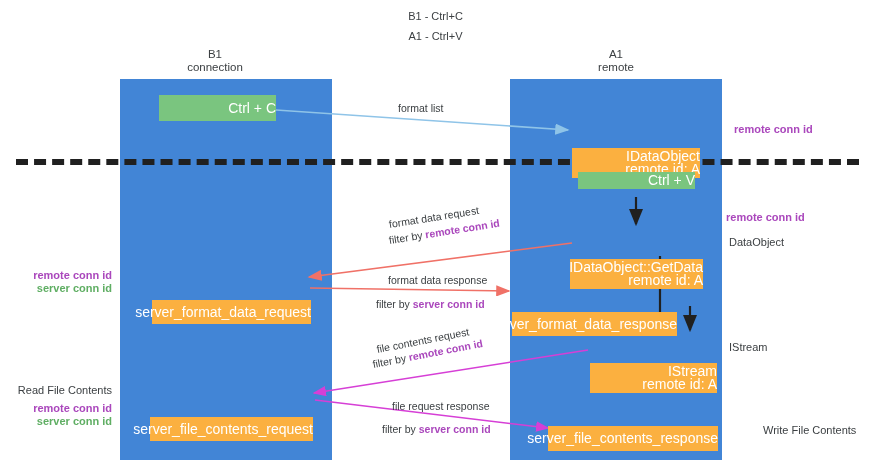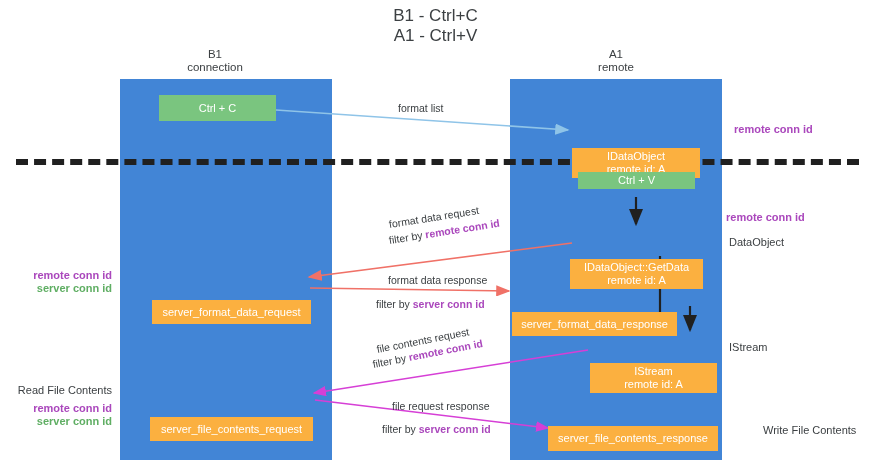--- a/index.html
+++ b/index.html
@@ -17,26 +17,26 @@
   .lane{position:absolute;background:#4285d6;}
   .lane-b1{left:120px;top:79px;width:212px;height:381px;}
   .lane-a1{left:510px;top:79px;width:212px;height:381px;}
 
   
   .col-head{position:absolute;text-align:center;font-size:11.5px;line-height:13px;color:#3c4043;}
   .col-head .l2{display:block;}
 
   
   .title{position:absolute;left:0;top:6px;width:871px;text-align:center;
-         font-size:17px;line-height:20px;color:#3c4043;}
+         font-size:11px;line-height:20px;color:#3c4043;}
 
   
-  .box{position:absolute;box-sizing:border-box;display:flex;align-items:center;
+  .box{position:absolute;box-sizing:border-box;display:flex;align-items:flex-end;
        justify-content:center;flex-direction:column;color:#ffffff;
-       font-size:11px;line-height:13px;text-align:center;}
+       font-size:14px;line-height:13px;text-align:center;}
   .box.green{background:#7ac57f;}
   .box.orange{background:#fbb040;margin-top:32px;}
   .box .l1{display:block;}
   .box .l2{display:block;}
 
   
   .divider{position:absolute;left:16px;top:159px;width:843px;height:0;
            border-top:6px dashed #202020;}
 
   

